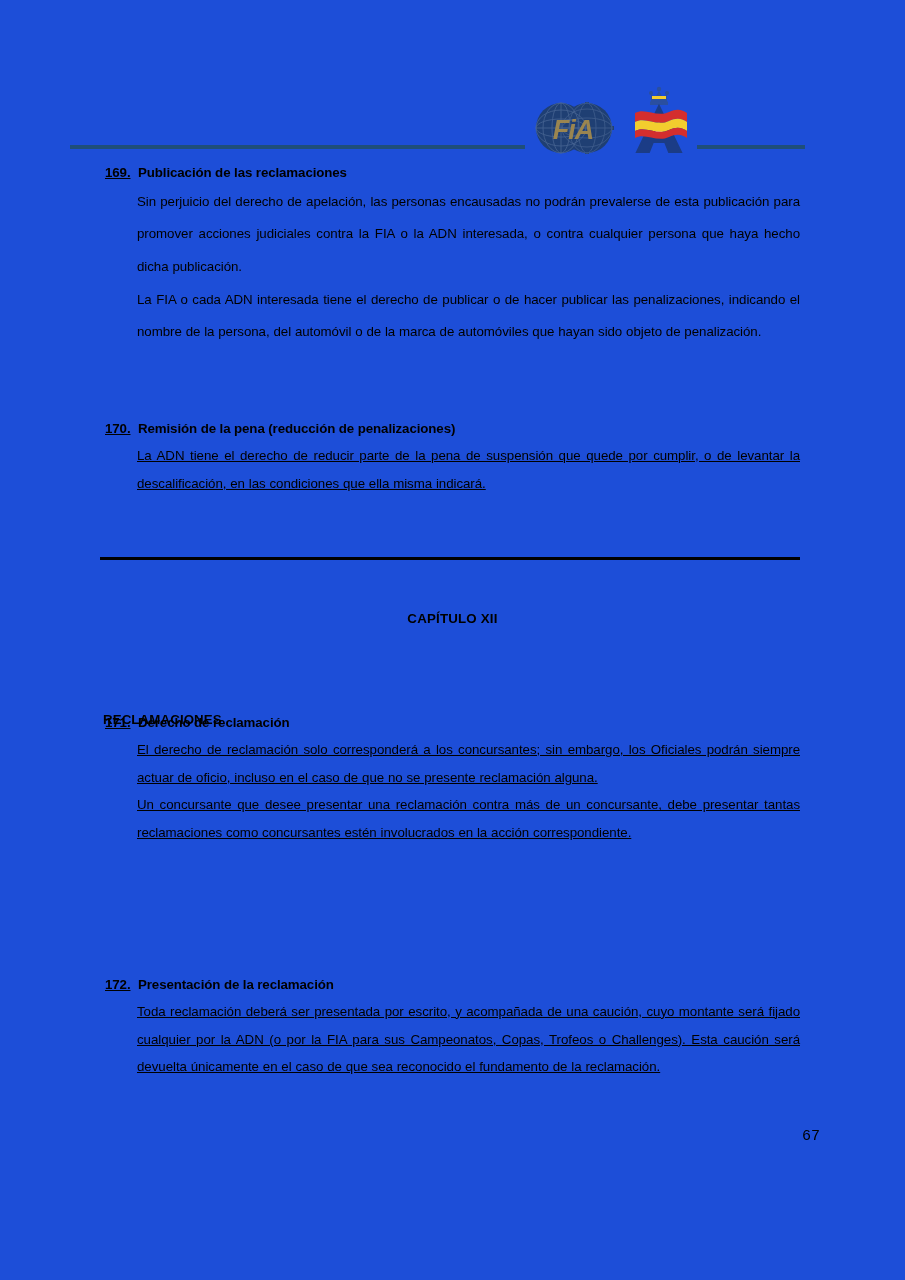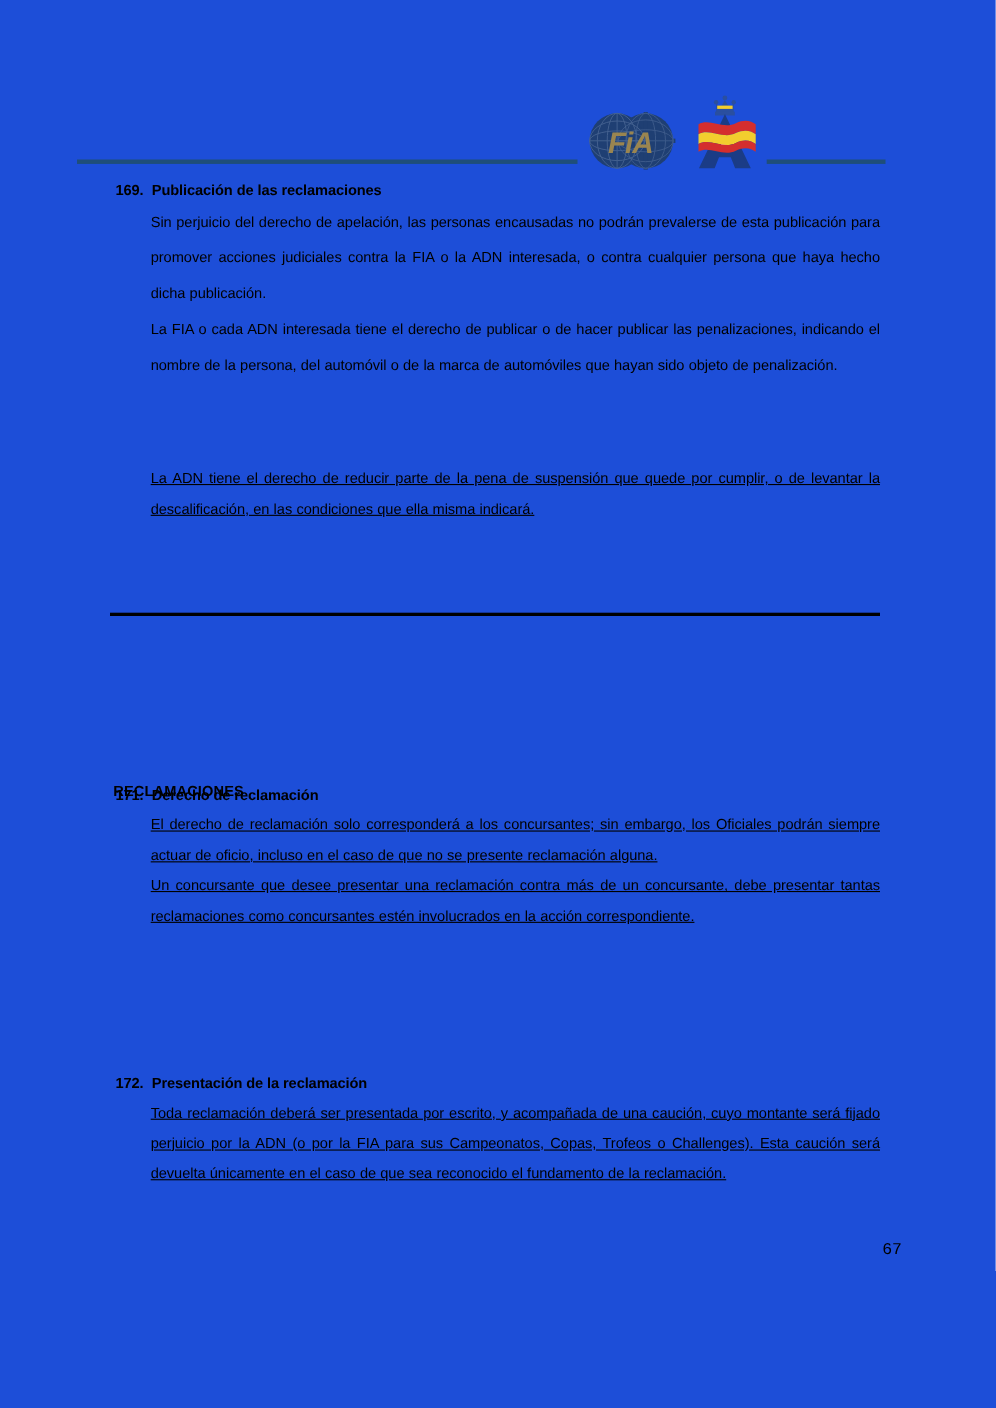--- a/index.html
+++ b/index.html
@@ -75,20 +75,21 @@
     font-size: 13.3px;
     font-weight: bold;
     line-height: 1.25;
     margin: 0 0 4px 0;
     padding: 0 0 0 105px;
     letter-spacing: -0.1px;
   }
   .sec-heading .num {
     display: inline-block;
     min-width: 33px;
+    text-decoration: underline;
   }
 
   .para {
     font-size: 13.3px;
     line-height: 2.46;
     text-align: justify;
     margin: 0;
     padding: 0 105px 0 137px;
     letter-spacing: -0.05px;
     word-spacing: 0.2px;
@@ -225,38 +226,42 @@
 
   <div class="blk" style="top:165px;">
     <h2 class="sec-heading">
       <span class="num">169.</span><span>Publicación de las reclamaciones</span>
     </h2>
     <p class="para">Sin perjuicio del derecho de apelación, las personas encausadas no podrán prevalerse de esta publicación para promover acciones judiciales contra la FIA o la ADN interesada, o contra cualquier persona que haya hecho dicha publicación.</p>
     <p class="para">La FIA o cada ADN interesada tiene el derecho de publicar o de hacer publicar las penalizaciones, indicando el nombre de la persona, del automóvil o de la marca de automóviles que hayan sido objeto de penalización.</p>
   </div>
 
   <div class="blk" style="top:421px;">
+    <h2 class="sec-heading">
+      <span class="num">170.</span><span>Remisión de la pena (reducción de penalizaciones)</span>
+    </h2>
     <p class="para tight">La ADN tiene el derecho de reducir parte de la pena de suspensión que quede por cumplir, o de levantar la descalificación, en las condiciones que ella misma indicará.</p>
   </div>
 
   <div class="divider"></div>
 
+  <div class="chapter-title">CAPÍTULO XII</div>
 
   <div class="chapter-subject">RECLAMACIONES</div>
 
   <div class="blk" style="top:715px;">
     <h2 class="sec-heading">
       <span class="num">171.</span><span>Derecho de reclamación</span>
     </h2>
     <p class="para tight">El derecho de reclamación solo corresponderá a los concursantes; sin embargo, los Oficiales podrán siempre actuar de oficio, incluso en el caso de que no se presente reclamación alguna.</p>
     <p class="para tight">Un concursante que desee presentar una reclamación contra más de un concursante, debe presentar tantas reclamaciones como concursantes estén involucrados en la acción correspondiente.</p>
   </div>
 
   <div class="blk" style="top:977px;">
     <h2 class="sec-heading">
       <span class="num">172.</span><span>Presentación de la reclamación</span>
     </h2>
-    <p class="para tight">Toda reclamación deberá ser presentada por escrito, y acompañada de una caución, cuyo montante será fijado perjuicio por la ADN (o por la FIA para sus Campeonatos, Copas, Trofeos o Challenges). Esta caución será devuelta únicamente en el caso de que sea reconocido el fundamento de la reclamación.</p>
+    <p class="para tight">Toda reclamación deberá ser presentada por escrito, y acompañada de una caución, cuyo montante será fijado cualquier por la ADN (o por la FIA para sus Campeonatos, Copas, Trofeos o Challenges). Esta caución será devuelta únicamente en el caso de que sea reconocido el fundamento de la reclamación.</p>
   </div>
 
   <div class="page-number">67</div>
 
 </div>
 
 </body></html>

